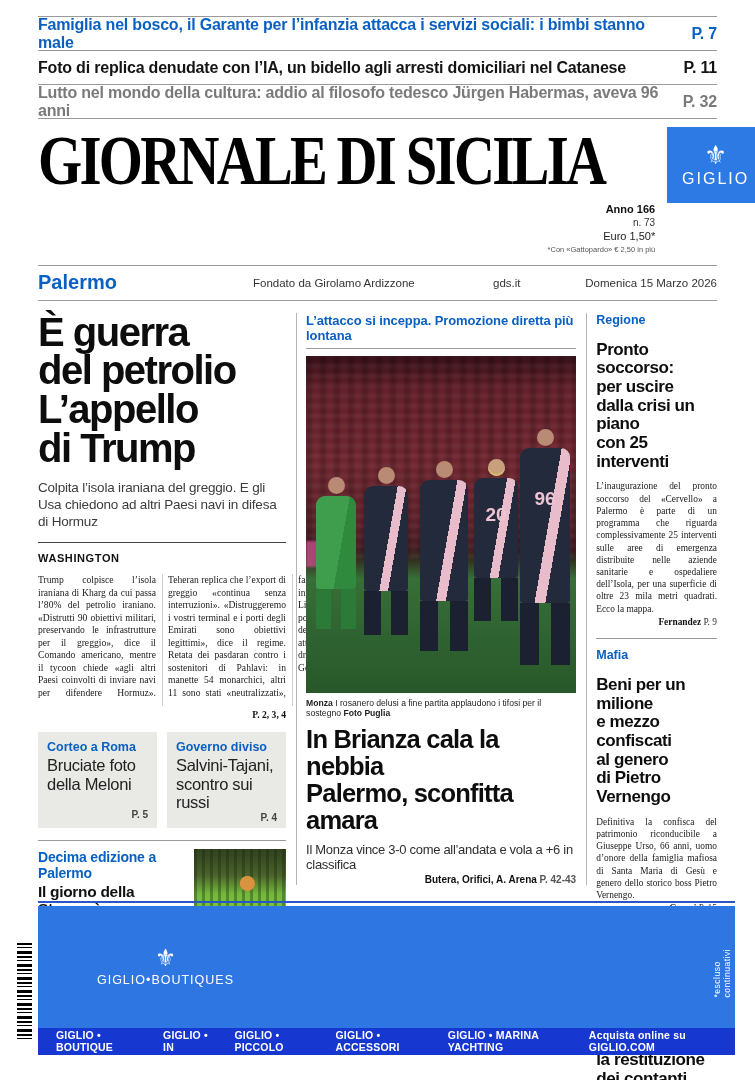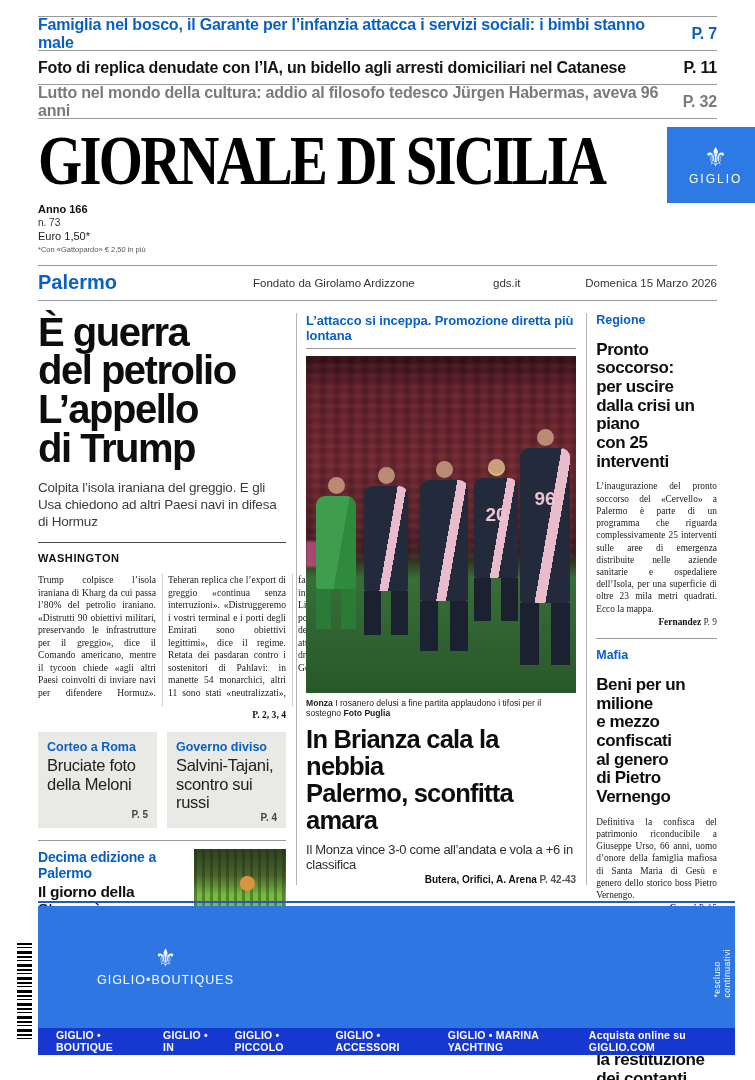--- a/index.html
+++ b/index.html
@@ -14,28 +14,28 @@
   .toprow { display:flex; justify-content:space-between; align-items:center; height:34px; border-bottom:1px solid #9a9a9a; font-weight:bold; font-size:16px; letter-spacing:-0.2px; }
   .toprow .tp-page { flex:0 0 auto; margin-left:14px; }
   .toprow.c-blue { color:#0a60c2; }
   .toprow.c-black { color:#141414; }
   .toprow.c-gray { color:#7a7a7a; }
 
   
   .masthead { display:flex; align-items:flex-start; margin-top:6px; }
   .mast-left { flex:1 1 auto; }
   .mast-title { font-family:"Liberation Serif", serif; font-weight:bold; font-size:63px; letter-spacing:-3px; line-height:1.02; color:#000; transform:scaleX(.9) scaleY(1.12); transform-origin:left top; white-space:nowrap; }
-  .mast-meta { margin-top:14px; margin-right:12px; line-height:1.25; }
+  .mast-meta { text-align:right; margin-top:14px; margin-right:12px; line-height:1.25; }
   .mast-meta .m1 { font-weight:bold; font-size:11px; }
   .mast-meta .m2 { font-size:10px; color:#333; }
   .mast-meta .m3 { font-size:11px; color:#222; }
   .mast-note { font-size:7.5px; color:#555; margin-top:2px; }
   .giglio-box { flex:0 0 97px; height:76px; background:#2d7ae4; color:#fff; display:flex; flex-direction:column; align-items:center; justify-content:center; gap:2px; margin-top:2px; }
   .giglio-box .lily { font-size:26px; line-height:1; }
-  .giglio-box .gtxt { font-size:12px; letter-spacing:2px; }
+  .giglio-box .gtxt { font-size:16px; letter-spacing:2px; }
 
   
   .infobar { display:flex; align-items:center; margin-top:10px; border-top:1px solid #9a9a9a; border-bottom:1px solid #9a9a9a; height:36px; }
   .infobar .city { font-weight:bold; font-size:20px; color:#0a60c2; flex:0 0 215px; }
   .infobar .founder { font-size:11.5px; color:#333; flex:0 0 240px; }
   .infobar .site { font-size:11.5px; color:#333; flex:1 1 auto; }
   .infobar .date { font-size:11.5px; color:#333; text-align:right; }
 
   
   .main { display:flex; margin-top:12px; height:572px; }

